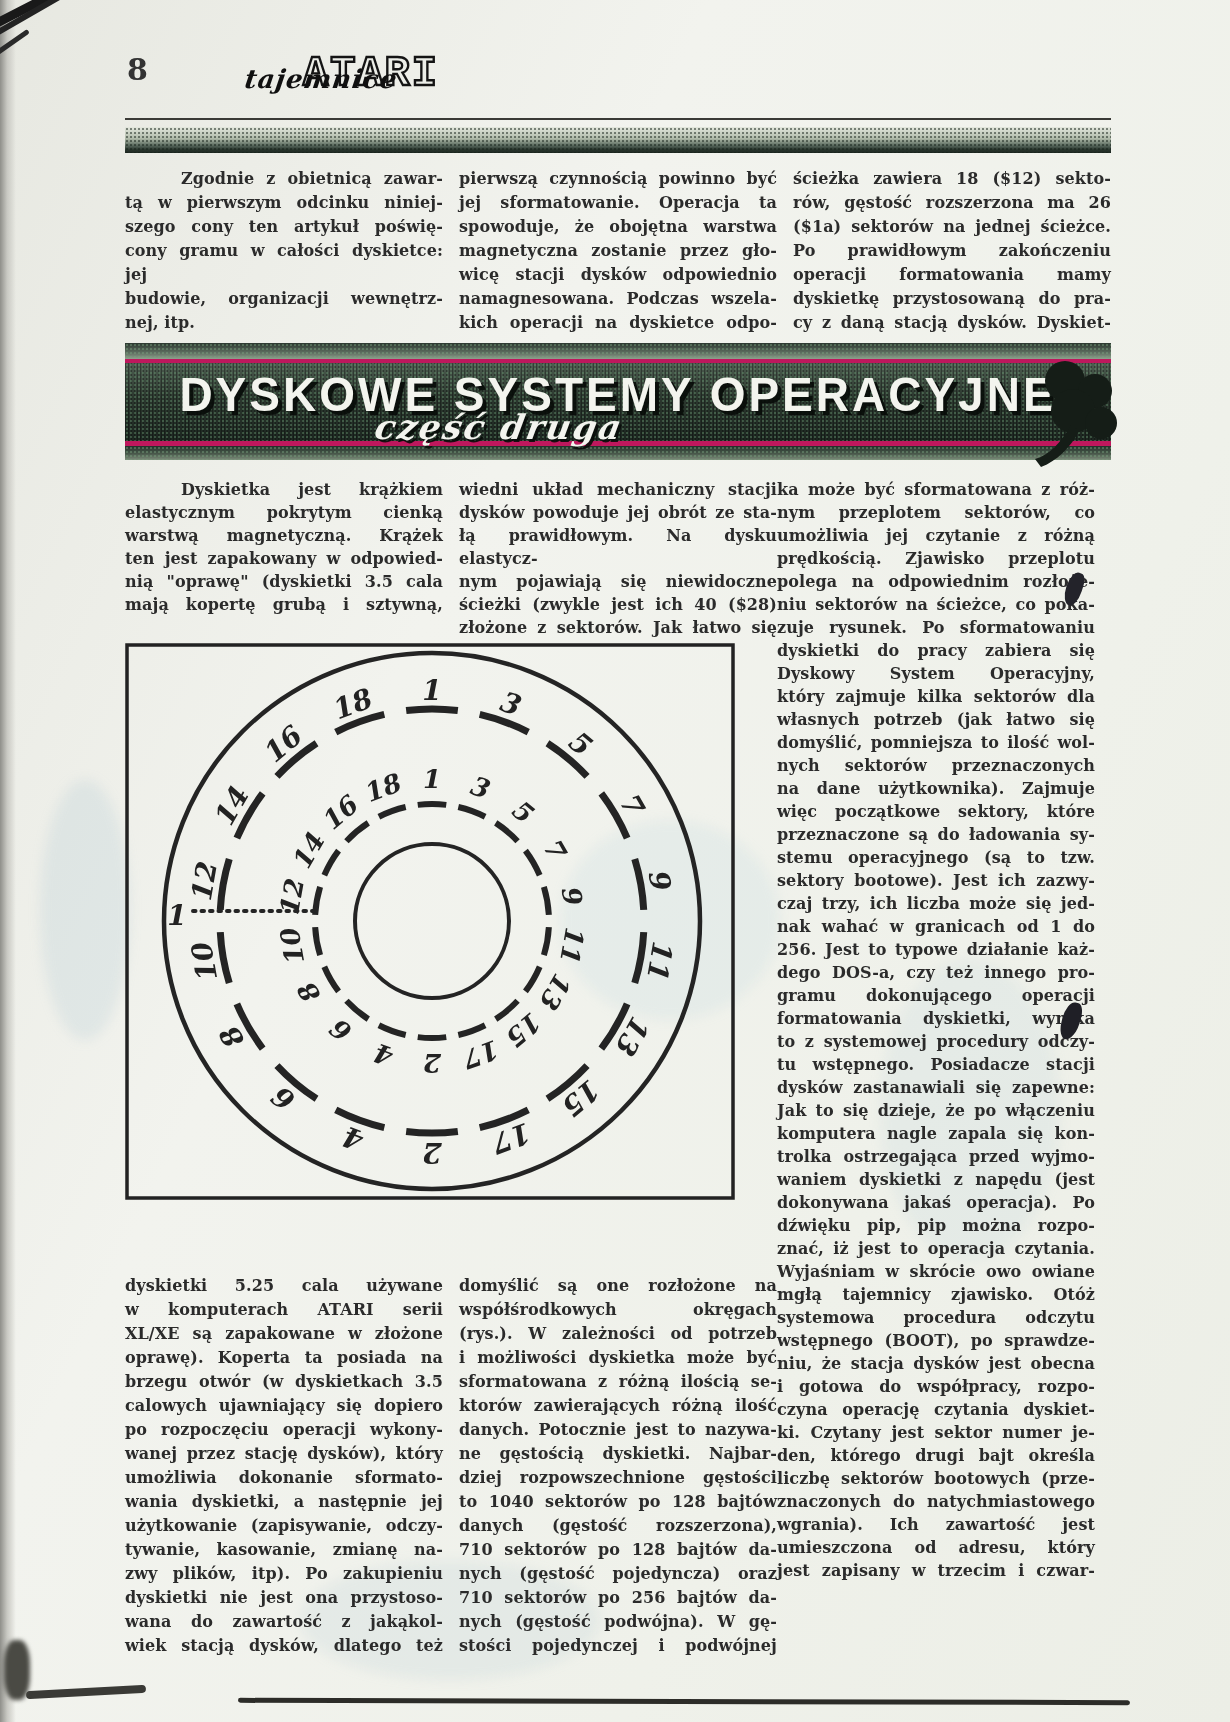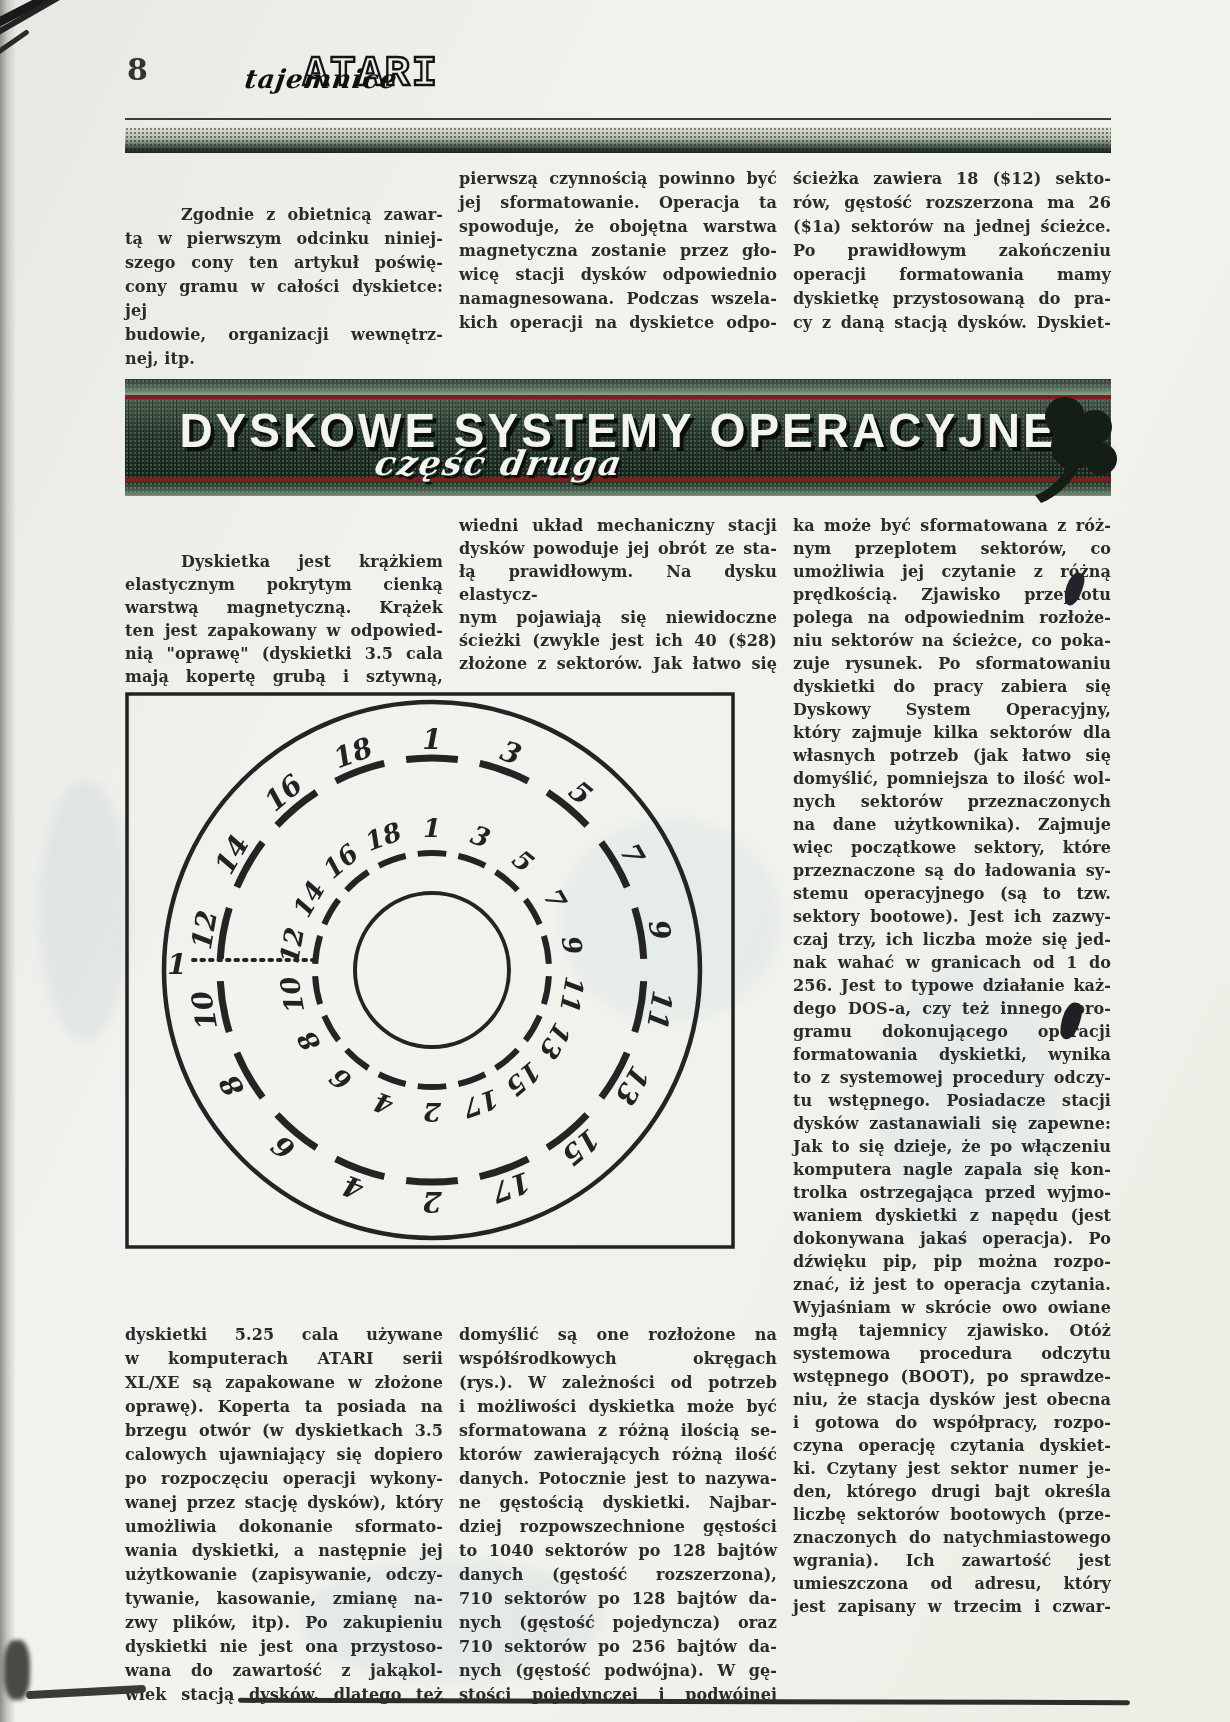--- a/index.html
+++ b/index.html
@@ -31,26 +31,26 @@
     background:
       radial-gradient(circle,rgba(20,32,24,.5) 1px,transparent 1.45px) 0 0/4px 4px,
       linear-gradient(180deg,#e4e8de 0%,#aeb9a8 45%,#55655a 72%,#27332b 88%,#1f2a23 100%);
   }
   
   .intro-row,.two-col{display:grid;grid-template-columns:1fr 1fr 1fr;column-gap:16px;}
   .intro-row{margin-top:14px;}
   .two-col{grid-template-columns:1fr 1fr;}
   .ln{text-align:justify;text-align-last:justify;-moz-text-align-last:justify;
       font-size:16px;font-weight:700;letter-spacing:.1px;white-space:normal;}
-  .ln.indent{padding-left:56px;margin-top:36px;}
+  .ln.indent{padding-left:56px;}
   .ln.last{text-align-last:left;-moz-text-align-last:left;}
   .lh24 .ln{line-height:24px;}
   .lh23 .ln{line-height:23px;}
   
-  .banner{position:relative;height:117px;margin-top:8px;background:#7f1d1d;}
+  .banner{position:relative;height:117px;margin-top:8px;background:#be185d;}
   .b-strip-top,.b-core,.b-strip-bot{position:absolute;left:0;width:100%;}
   .b-strip-top{top:0;height:16px;
     background:
       radial-gradient(circle,rgba(120,160,125,.45) 1px,transparent 1.4px) 0 0/4px 4px,
       linear-gradient(180deg,#2c3830 0%,#5d6d5f 60%,#8fa08d 100%);}
   .b-core{top:20px;height:78px;
     background:
       radial-gradient(circle,rgba(110,160,120,.4) 1px,transparent 1.5px) 0 0/4px 4px,
       repeating-linear-gradient(90deg,rgba(0,0,0,.30) 0 1px,transparent 1px 3px),
       linear-gradient(180deg,#4d5c50 0%,#2b372e 45%,#1c2620 100%);}
@@ -63,21 +63,21 @@
     font-family:"Liberation Sans",sans-serif;font-weight:900;font-size:46px;letter-spacing:3px;
     color:#f3f4ee;text-shadow:4px 4px 0 rgba(8,12,9,.92);transform:scaleY(1.04);
   }
   .b-sub{
     position:absolute;top:64px;left:4%;width:68%;text-align:center;z-index:3;
     font-style:italic;font-weight:700;font-size:34px;color:#f3f4ee;letter-spacing:2px;
     text-shadow:3px 3px 0 rgba(8,12,9,.9);transform:skewX(-10deg);
   }
   .clover{position:absolute;right:-12px;top:12px;z-index:4;}
   
-  .main-row{display:grid;grid-template-columns:652px 318px;column-gap:16px;margin-top:18px;}
+  .main-row{display:grid;grid-template-columns:652px 318px;margin-top:18px;}
   .figure{width:610px;height:557px;margin-top:4px;}
   .bottom-cols{margin-top:70px;}
   .seclbl{font-family:"DejaVu Serif",serif;font-style:italic;font-weight:700;fill:#222;}
   
   .edge-left{position:absolute;left:0;top:0;width:16px;height:1722px;
     background:linear-gradient(90deg,#8f8f8a 0%,#c9c9c3 45%,rgba(240,241,236,0) 100%);}
   .curl1{position:absolute;left:-30px;top:-6px;width:150px;height:9px;background:#191919;
     transform:rotate(-27deg);border-radius:5px;}
   .curl2{position:absolute;left:-34px;top:16px;width:110px;height:6px;background:#232323;
     transform:rotate(-30deg);border-radius:4px;}

